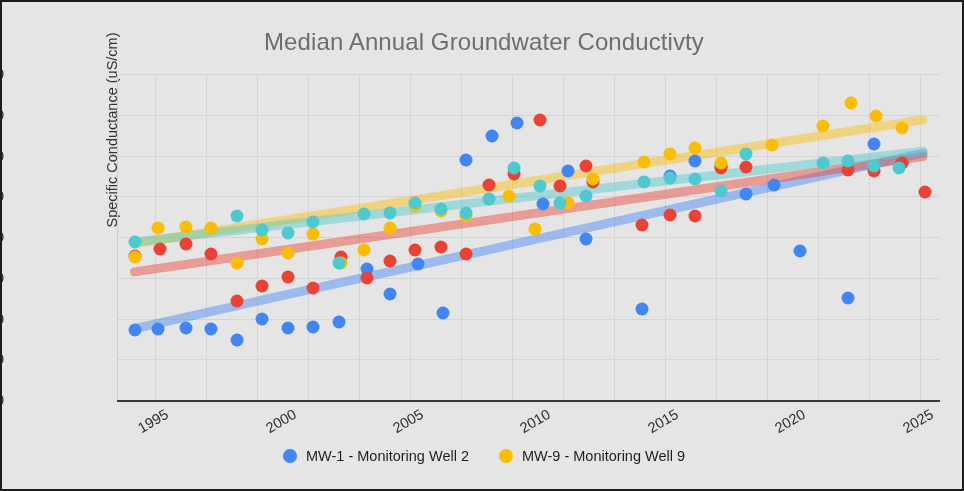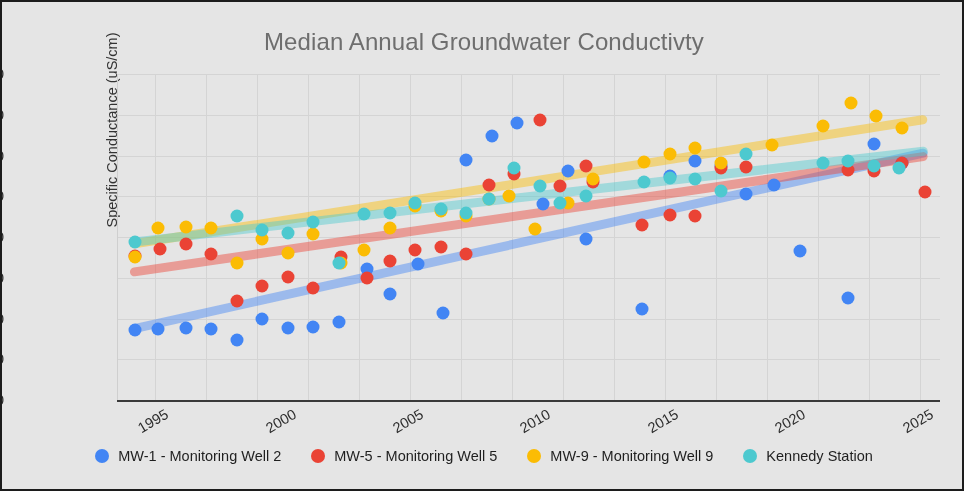--- a/index.html
+++ b/index.html
@@ -302,26 +302,18 @@
       <div class="x-tick-label" style="left: 750.217px; width: 48px;">2020</div>
       <div class="x-tick-label" style="left: 877.616px; width: 48px;">2025</div>
     </div>
 
   <div id="legend">
       <div class="legend-item">
         <span class="legend-swatch" style="background: rgb(66, 133, 244);"></span>
         <span>MW-1 - Monitoring Well 2</span>
       </div>
       <div class="legend-item">
-        <span class="legend-swatch" style="background: rgb(234, 67, 53);"></span>
-        <span>MW-5 - Monitoring Well 5</span>
-      </div>
-      <div class="legend-item">
         <span class="legend-swatch" style="background: rgb(251, 188, 4);"></span>
         <span>MW-9 - Monitoring Well 9</span>
       </div>
-      <div class="legend-item">
-        <span class="legend-swatch" style="background: rgb(77, 201, 207);"></span>
-        <span>Kennedy Station</span>
-      </div>
     </div>
 
 </div>
 
 </body></html>

